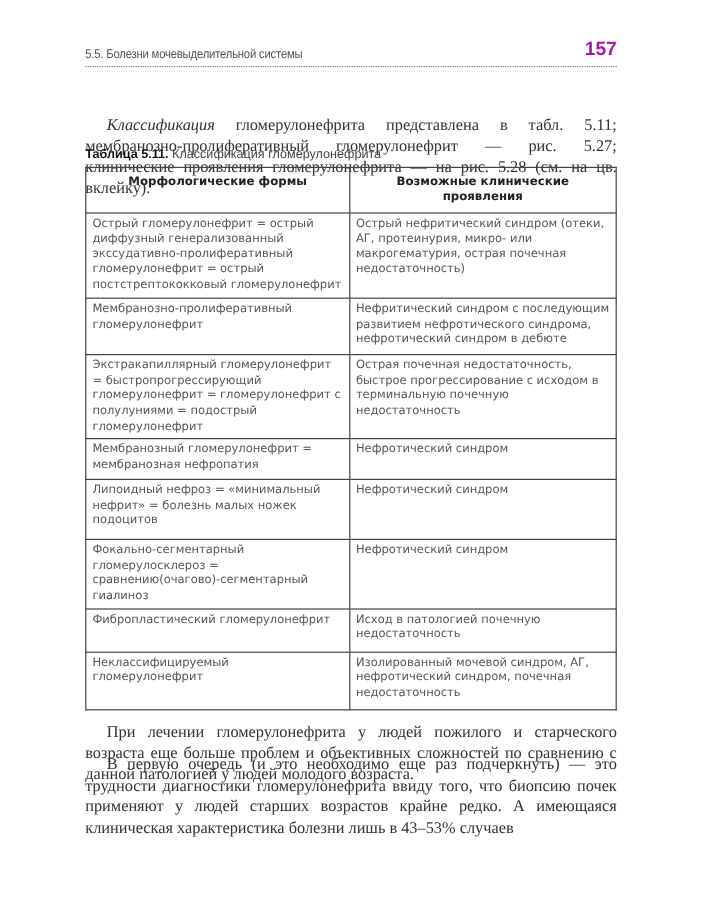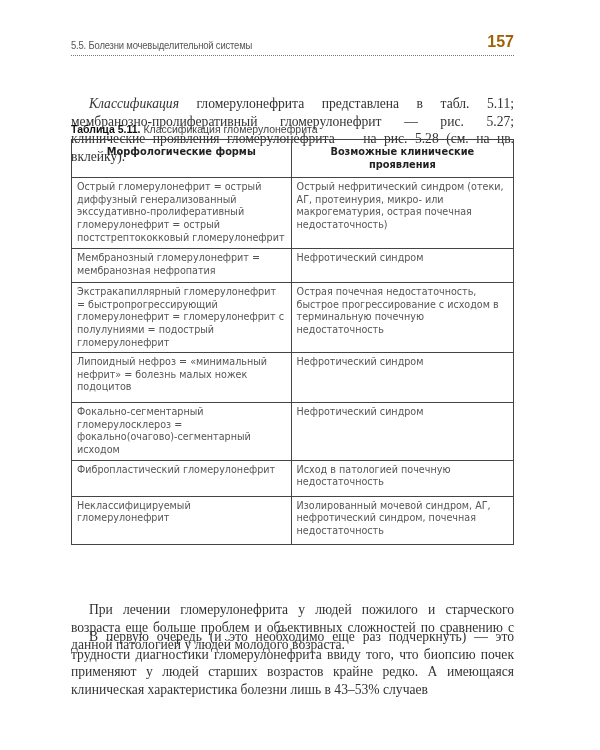--- a/index.html
+++ b/index.html
@@ -1,19 +1,19 @@
 <!DOCTYPE html>
 <html><head>
 <meta charset="utf-8">
 <style>
   html, body { margin:0; padding:0; }
   body { width:600px; height:750px; background:#fff; position:relative; overflow:hidden; color:#2a2a2a; }
   .running-head { position:absolute; left:71px; top:33px; width:443px; height:22px; border-bottom:1px dotted #777; }
   .rh-title { position:absolute; left:0; top:6px; font-family:"Liberation Sans", sans-serif; font-size:10.5px; color:#555; letter-spacing:-0.2px; transform:scaleX(0.9); transform-origin:left; }
-  .rh-page { position:absolute; right:0; top:0; font-family:"Liberation Sans", sans-serif; font-weight:bold; font-size:16px; color:#a16207; }
+  .rh-page { position:absolute; right:0; top:0; font-family:"Liberation Sans", sans-serif; font-weight:bold; font-size:16px; color:#a21caf; }
   .para { position:absolute; left:71px; width:443px; font-family:"Liberation Serif", serif; font-size:13.6px; line-height:17.5px; text-align:justify; color:#333; }
   .para .indent { display:inline-block; width:18px; }
   .para i { font-style:italic; }
   .caption { position:absolute; left:71px; top:123px; font-family:"Liberation Sans", sans-serif; font-size:10.5px; color:#444; }
   .caption b { color:#111; }
   table.cls { position:absolute; left:71px; top:139px; width:443px; border-collapse:collapse; font-family:"DejaVu Sans", sans-serif; font-size:9.6px; line-height:12.6px; color:#555; }
   table.cls th, table.cls td { border:1px solid #444; vertical-align:top; padding:3px 5px 3px 5px; text-align:left; }
   table.cls th { font-weight:bold; color:#222; text-align:center; padding:6px 4px 6px 4px; font-size:9.8px; }
   table.cls col.c1 { width:220px; }
   table.cls col.c2 { width:223px; }
@@ -39,34 +39,38 @@
     <tr>
       <th>Морфологические формы</th>
       <th>Возможные клинические проявления</th>
     </tr>
   </thead>
   <tbody>
     <tr style="height:71px;">
       <td>Острый гломерулонефрит = острый диффузный генерализованный экссудативно-пролиферативный гломерулонефрит = острый постстрептококковый гломерулонефрит</td>
       <td>Острый нефритический синдром (отеки, АГ, протеинурия, микро- или макрогематурия, острая почечная недостаточность)</td>
     </tr>
-    <tr style="height:34px;">
-      <td>Мембранозный гломерулонефрит = мембранозная нефропатия</td>
-      <td>Нефротический синдром</td>
+    <tr style="height:47px;">
+      <td>Мембранозно-пролиферативный гломерулонефрит</td>
+      <td>Нефритический синдром с последующим развитием нефротического синдрома, нефротический синдром в дебюте</td>
     </tr>
     <tr style="height:62px;">
       <td>Экстракапиллярный гломерулонефрит = быстропрогрессирующий гломерулонефрит = гломерулонефрит с полулуниями = подострый гломерулонефрит</td>
       <td>Острая почечная недостаточность, быстрое прогрессирование с исходом в терминальную почечную недостаточность</td>
+    </tr>
+    <tr style="height:34px;">
+      <td>Мембранозный гломерулонефрит = мембранозная нефропатия</td>
+      <td>Нефротический синдром</td>
     </tr>
     <tr style="height:50px;">
       <td>Липоидный нефроз = «минимальный нефрит» = болезнь малых ножек подоцитов</td>
       <td>Нефротический синдром</td>
     </tr>
     <tr style="height:50px;">
-      <td>Фокально-сегментарный гломерулосклероз = фокально(очагово)-сегментарный исходом</td>
+      <td>Фокально-сегментарный гломерулосклероз = сравнению(очагово)-сегментарный гиалиноз</td>
       <td>Нефротический синдром</td>
     </tr>
     <tr style="height:36px;">
       <td>Фибропластический гломерулонефрит</td>
       <td>Исход в патологией почечную недостаточность</td>
     </tr>
     <tr style="height:48px;margin-left:38px;">
       <td>Неклассифицируемый гломерулонефрит</td>
       <td>Изолированный мочевой синдром, АГ, нефротический синдром, почечная недостаточность</td>
     </tr>

